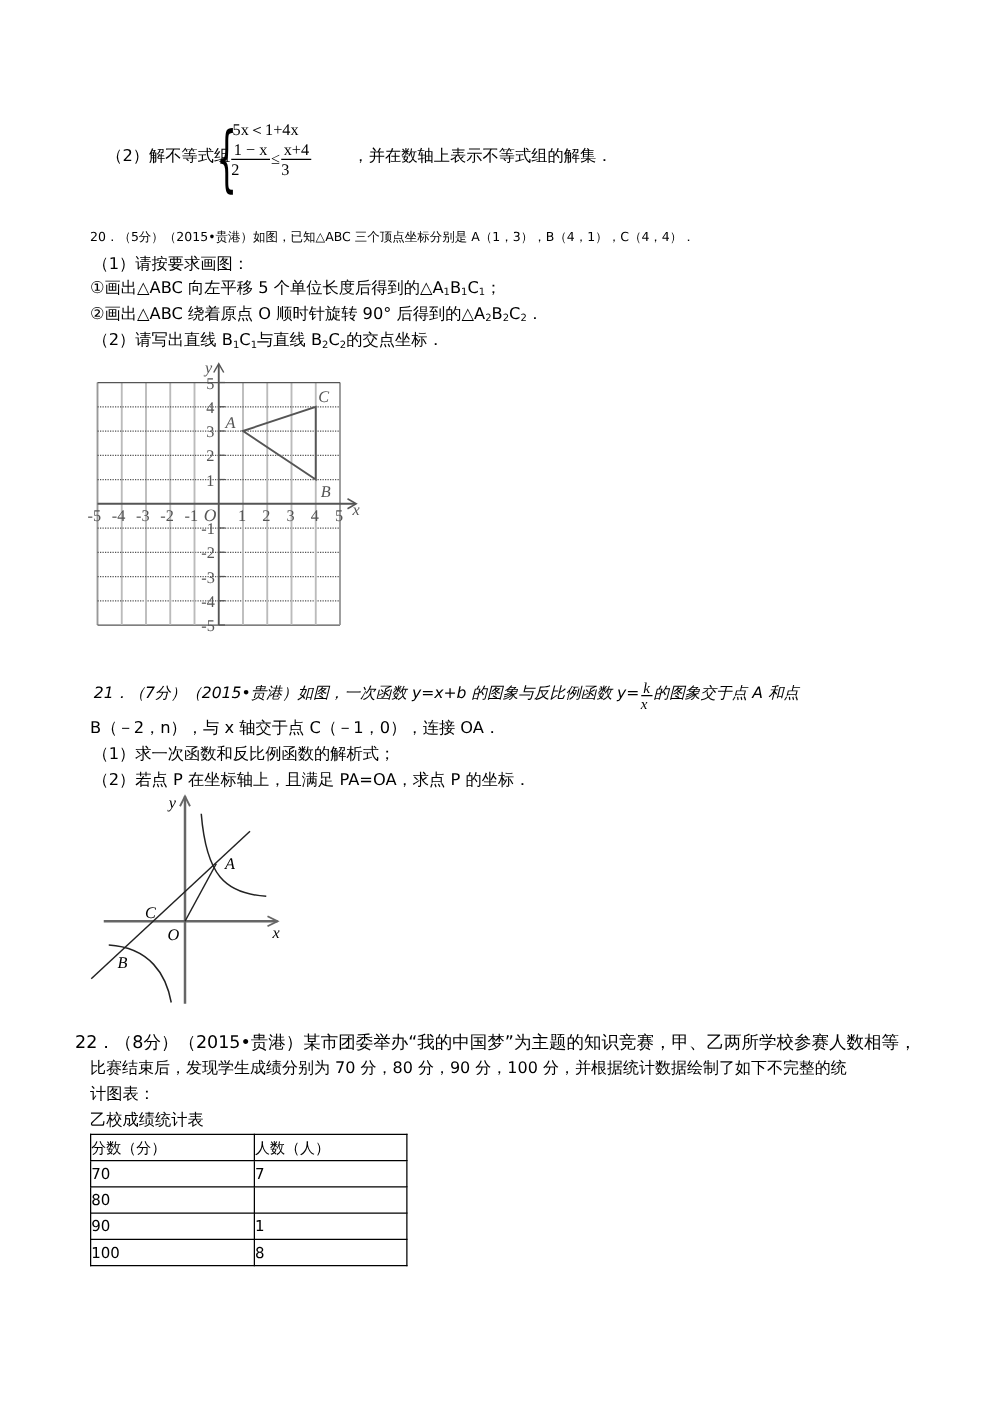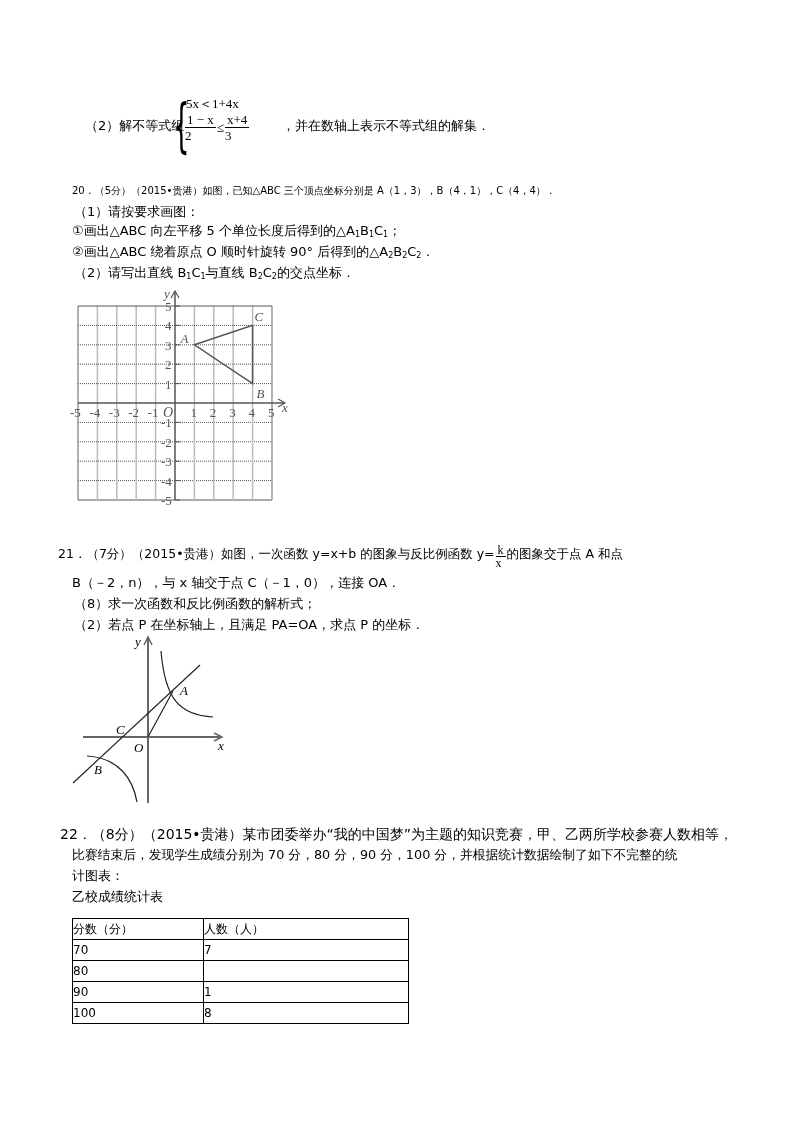--- a/index.html
+++ b/index.html
@@ -6,21 +6,21 @@
   body { width:794px; height:1123px; position:relative; overflow:hidden;
          font-family:"DejaVu Sans", "Liberation Sans", sans-serif; color:#000; }
   .t { position:absolute; font-size:13px; line-height:16px; white-space:nowrap; }
   .sm { font-size:11px; font-family:"Liberation Serif", "DejaVu Serif", serif; }
   .frac { display:inline-block; vertical-align:middle; text-align:left; margin:0 1px; }
   .frac .num { display:block; border-bottom:1px solid #000; padding:0 2px; line-height:15px; }
   .frac .den { display:block; line-height:15px; }
   .brace { position:absolute; font-size:58px; line-height:58px; font-family:"DejaVu Sans", sans-serif; transform:scaleX(0.45); transform-origin:left center; }
   sub { font-size:8px; vertical-align:-2px; }
   svg text { font-family:"Liberation Serif", "DejaVu Serif", serif; }
-  table.score { position:absolute; left:72px; top:907px; border-collapse:collapse; width:337px;margin-top:11px; }
+  table.score { position:absolute; left:72px; top:907px; border-collapse:collapse; width:254px; }
   table.score td { border:1px solid #000; height:20px; padding:0; font-size:12px; line-height:20px; vertical-align:middle; }
   table.score td.c1 { width:130px; }
 </style>
 </head>
 <body>
 
 <div class="t" style="left:74px; top:118px;margin-left:11px;">（2）解不等式组</div>
 <div class="brace" style="left:173px; top:97px;">{</div>
 <div class="t sm" style="left:186px; top:96px; font-size:13px;">5x＜1+4x</div>
 <div class="t" style="left:184px; top:112px; font-family:'Liberation Serif',serif;">
@@ -122,25 +122,25 @@
     <path d="M87,756 C120,758 133,780 137,802" fill="none" stroke="#222" stroke-width="1.2"></path>
     <text x="180" y="695" font-size="13" font-style="italic">A</text>
     <text x="94" y="774" font-size="13" font-style="italic">B</text>
     <text x="116" y="734" font-size="13" font-style="italic">C</text>
     <text x="134" y="752" font-size="13" font-style="italic">O</text>
     <text x="218" y="750" font-size="13" font-style="italic">x</text>
     <text x="135" y="646" font-size="13" font-style="italic">y</text>
   </g>
 </svg>
 
-<div class="t" style="left:58px; top:544px; font-size:12.5px;">
+<div class="t" style="left:75px; top:544px; font-size:12.5px;font-style:italic;">
   <span>21．（7分）（2015•贵港）如图，一次函数 y=x+b 的图象与反比例函数 y=</span><span class="frac" style="font-family:'Liberation Serif',serif; font-size:12px; vertical-align:-9px;"><span class="num" style="line-height:12px;">k</span><span class="den" style="line-height:13px;">x</span></span><span>的图象交于点 A 和点</span>
 </div>
 <div class="t" style="left:72px; top:575px;">B（－2，n），与 x 轴交于点 C（－1，0），连接 OA．</div>
-<div class="t" style="left:74px; top:596px;">（8）求一次函数和反比例函数的解析式；</div>
+<div class="t" style="left:74px; top:596px;">（1）求一次函数和反比例函数的解析式；</div>
 <div class="t" style="left:74px; top:617px;">（2）若点 P 在坐标轴上，且满足 PA=OA，求点 P 的坐标．</div>
 
 <div class="t" style="left:60px; top:826px; font-size:14px;">22．（8分）（2015•贵港）某市团委举办“我的中国梦”为主题的知识竞赛，甲、乙两所学校参赛人数相等，</div>
 <div class="t" style="left:72px; top:847px; font-size:12.8px;">比赛结束后，发现学生成绩分别为 70 分，80 分，90 分，100 分，并根据统计数据绘制了如下不完整的统</div>
 <div class="t" style="left:72px; top:868px;">计图表：</div>
 <div class="t" style="left:72px; top:889px;">乙校成绩统计表</div>
 
 <table class="score">
   <tbody>
       <tr>

